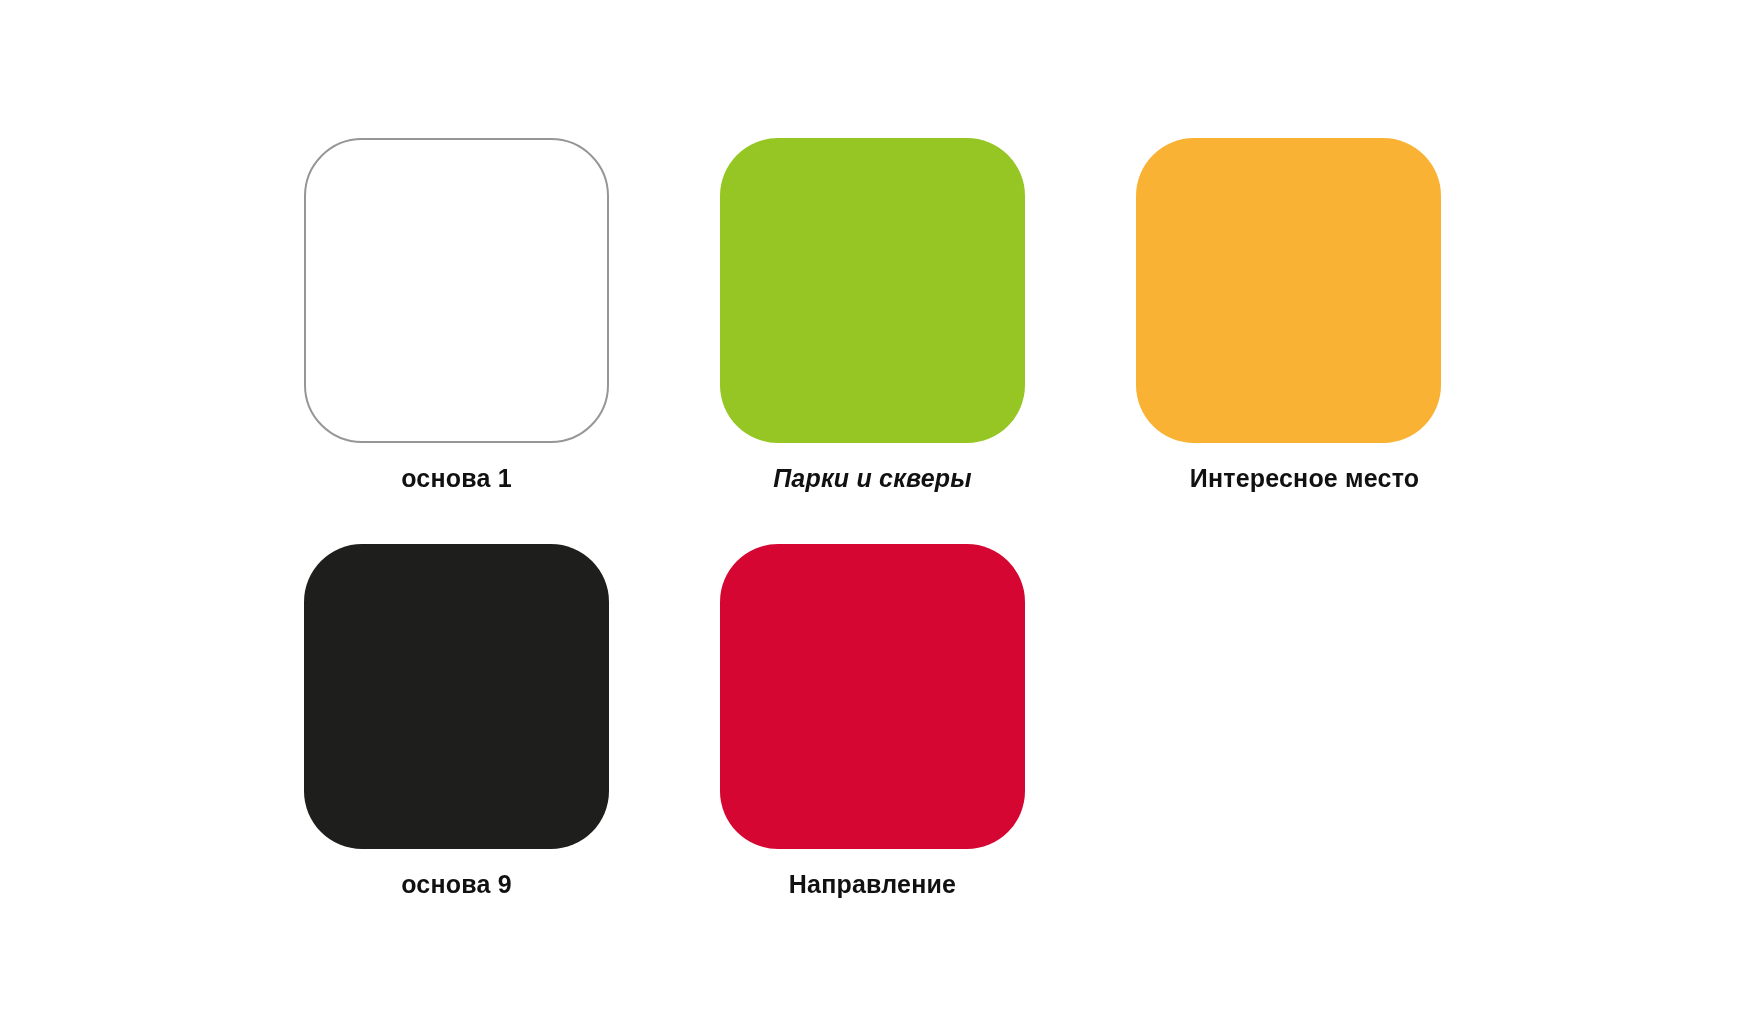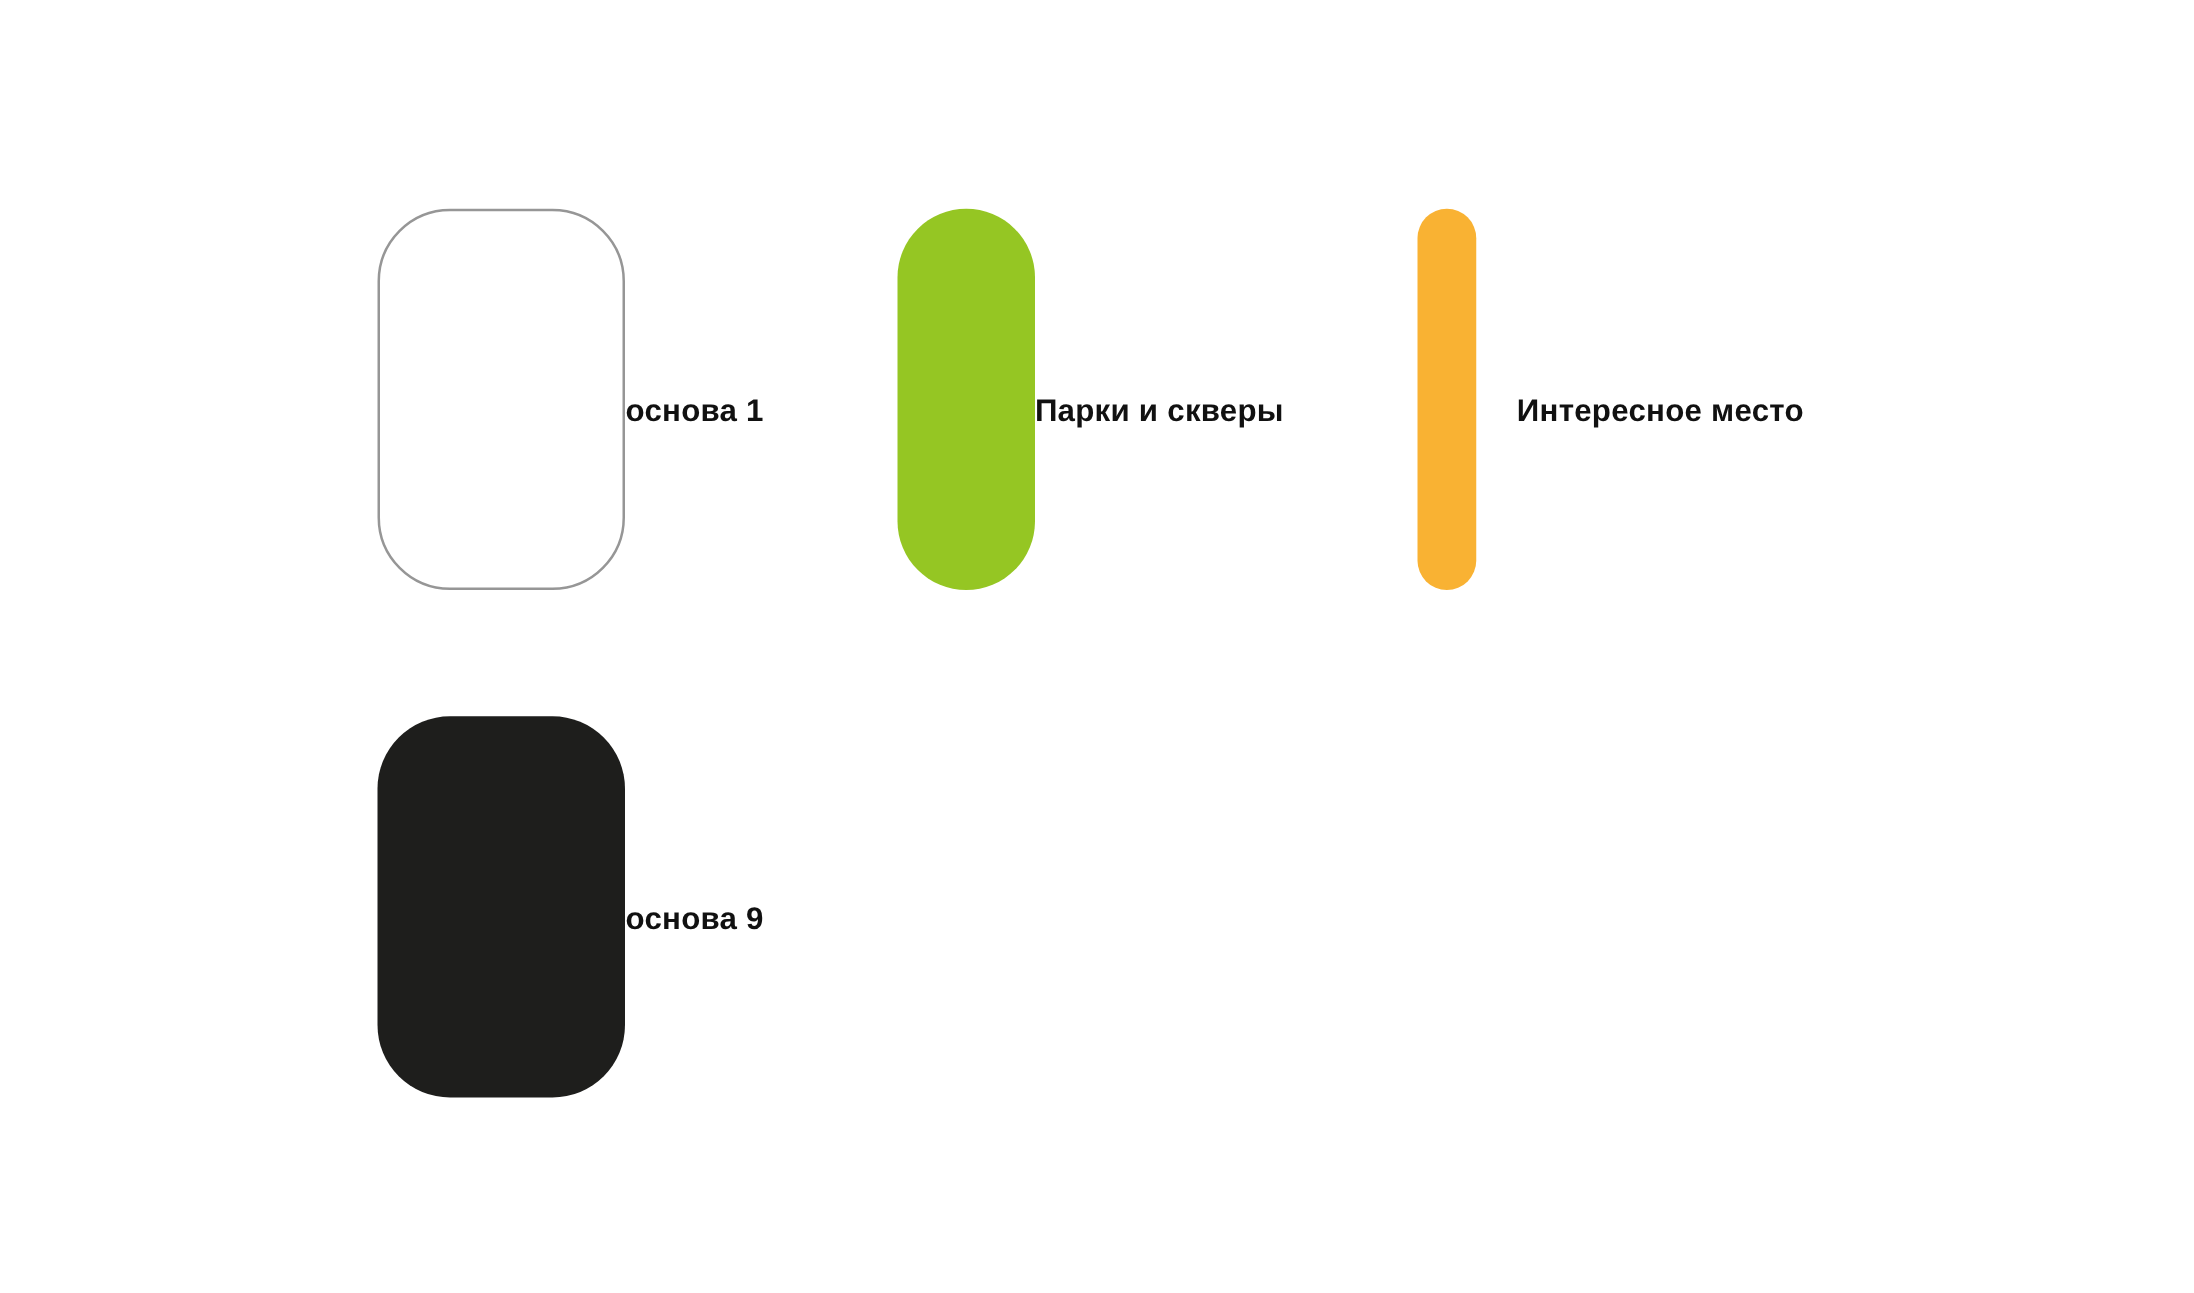--- a/index.html
+++ b/index.html
@@ -25,21 +25,21 @@
     display: grid;
     grid-template-columns: repeat(3, 305px);
     grid-template-rows: repeat(2, 362px);
     column-gap: 111px;
     row-gap: 44px;
   }
 
   .swatch-cell {
     width: 309px;
     display: flex;
-    flex-direction: row;
+    flex-direction: column;
     align-items: center;
   }
 
   .swatch-chip {
     width: 305px;
     height: 305px;
     border-radius: 58px;
     box-sizing: border-box;
   }
 
@@ -64,28 +64,32 @@
 
 <div class="palette-board">
 
   <div class="swatch-cell">
     <div class="swatch-chip outlined" style="border-color: rgb(150, 150, 150); background: rgb(255, 255, 255);"></div>
     <div class="swatch-label" style="color: rgb(17, 17, 17);">основа 1</div>
   </div>
 
   <div class="swatch-cell">
     <div class="swatch-chip" style="background: rgb(149, 198, 35);"></div>
-    <div class="swatch-label" style="color: rgb(17, 17, 17);">Парки и скверы</div>
+    <div class="swatch-label" style="color: rgb(17, 17, 17); font-style: italic;">Парки и скверы</div>
   </div>
 
   <div class="swatch-cell">
     <div class="swatch-chip" style="background: rgb(249, 178, 51);"></div>
     <div class="swatch-label" style="color: rgb(17, 17, 17); margin-left: 32px;">Интересное место</div>
   </div>
 
   <div class="swatch-cell">
     <div class="swatch-chip" style="background: rgb(30, 30, 28);"></div>
     <div class="swatch-label" style="color: rgb(17, 17, 17);">основа 9</div>
   </div>
 
 
+  <div class="swatch-cell">
+    <div class="swatch-chip" style="background: rgb(213, 6, 50);"></div>
+    <div class="swatch-label" style="color: rgb(17, 17, 17);">Направление</div>
+  </div>
 
 </div>
 
 </body></html>

